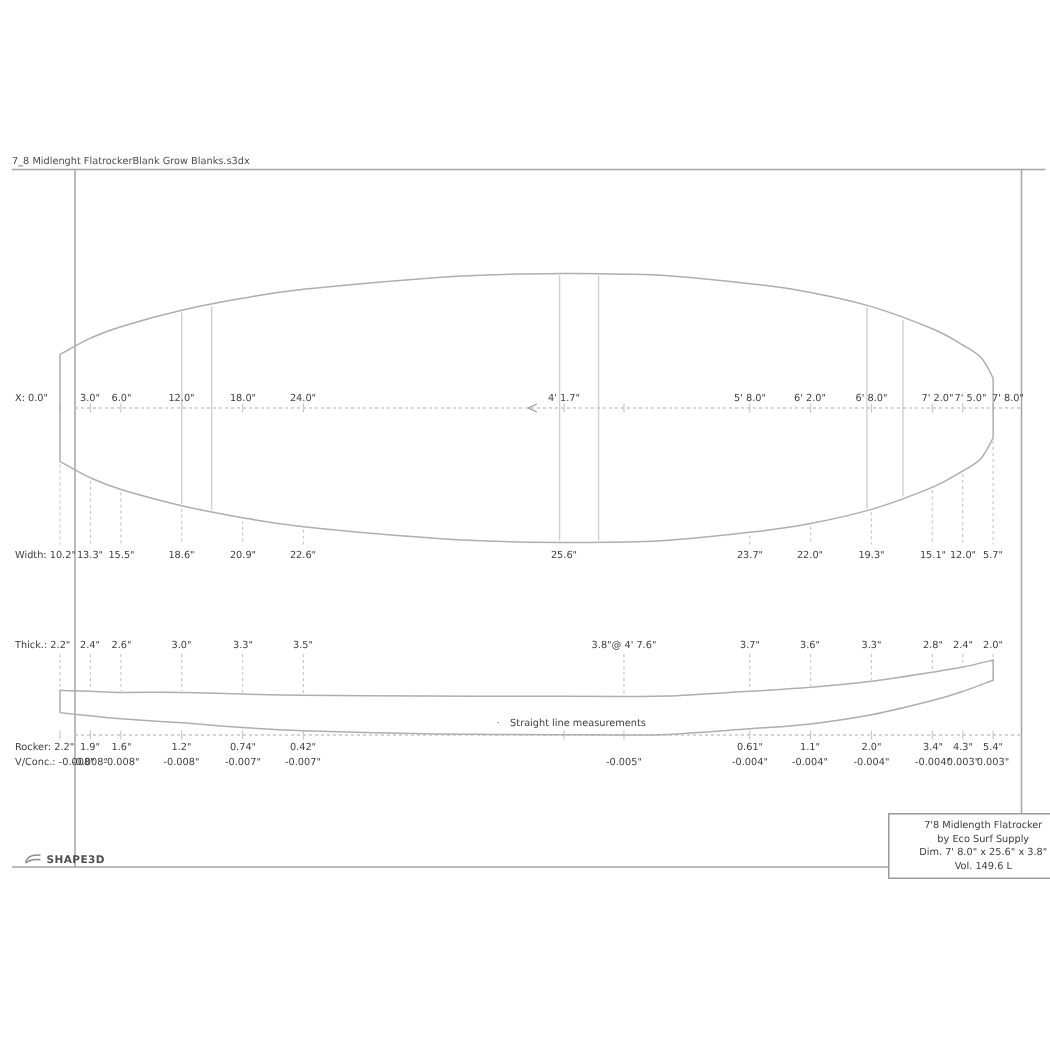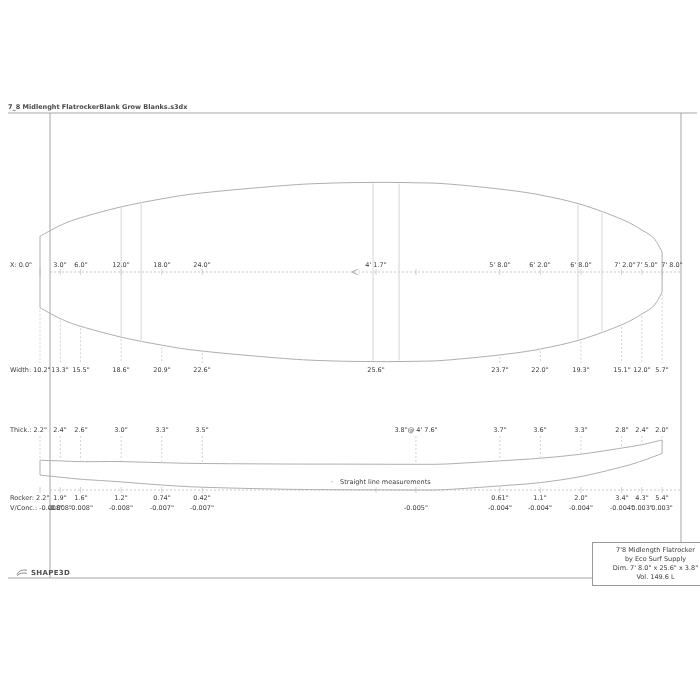--- a/index.html
+++ b/index.html
@@ -2,21 +2,21 @@
 <html><head>
 <meta charset="utf-8">
 <style>
   html,body{margin:0;padding:0;width:700px;height:700px;background:#fff;overflow:hidden;
     font-family:"DejaVu Sans","Liberation Sans",sans-serif;}
   .page{position:relative;width:700px;height:700px;background:#fff;}
   #drawing{position:absolute;left:0;top:0;z-index:1;}
   #labels{position:absolute;left:0;top:0;width:700px;height:700px;z-index:2;pointer-events:none;}
   .lbl{position:absolute;font-size:6.5px;color:#3c3c3c;white-space:nowrap;transform:translateX(-50%);line-height:8px;}
   .pfx{position:absolute;font-size:6.5px;color:#3c3c3c;white-space:nowrap;line-height:8px;}
-  .title{position:absolute;left:8px;top:103px;font-size:6.5px;color:#4a4a4a;z-index:2;white-space:nowrap;font-weight:bold;}
+  .title{position:absolute;left:8px;top:103px;font-size:6.5px;color:#4a4a4a;z-index:2;white-space:nowrap;}
   .note{position:absolute;left:331px;top:467px;font-size:6.5px;color:#3c3c3c;z-index:2;white-space:nowrap;margin-top:11px;}
   .note .dot{display:inline-block;margin-right:7px;color:#6a6a6a;}
   .infobox{position:absolute;left:592px;top:542px;width:127px;height:44px;border:1px solid #9a9a9a;
     background:#fff;z-index:3;text-align:center;font-size:6.5px;color:#3c3c3c;line-height:9px;padding-top:3px;box-sizing:border-box;}
   .logo{position:absolute;left:16px;top:568px;z-index:2;display:flex;align-items:center;gap:3px;justify-content:center;}
   .logo-text{font-size:7px;font-weight:bold;color:#4f4f4f;letter-spacing:.3px;}
 </style>
 </head>
 <body>
 

